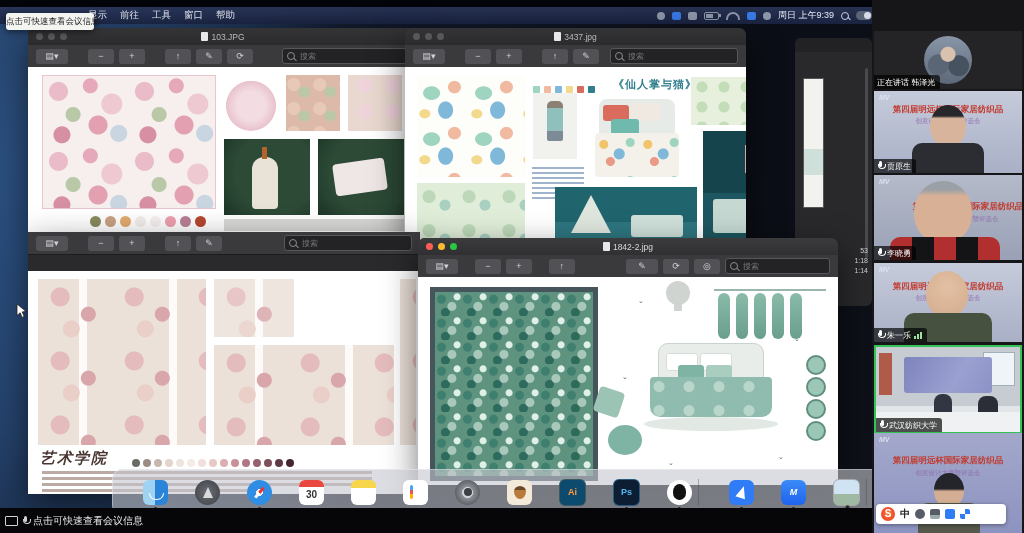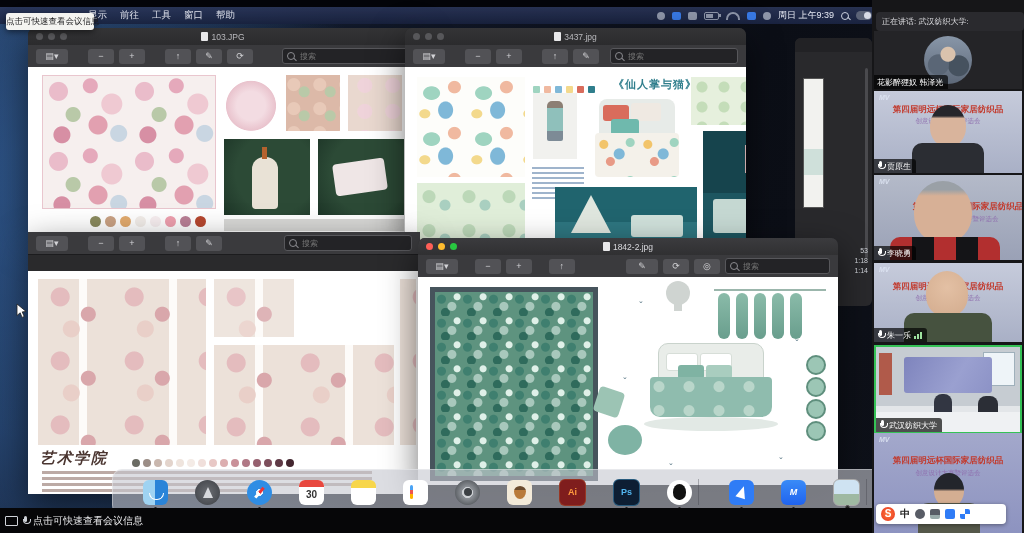--- a/index.html
+++ b/index.html
@@ -186,21 +186,21 @@
   .ic-cal .cap{position:absolute;top:0;left:0;right:0;height:7px;background:#e8483f;border-radius:6px 6px 0 0;}
   .ic-cal .day{color:#333;font-size:10px;margin-top:5px;}
   .ic-notes{background:linear-gradient(#f7d64b 30%,#fff 30%);}
   .ic-rem{background:#fff;}
   .ic-rem::before{content:"";width:3px;height:14px;background:linear-gradient(#4aa3f5 33%,#ef5350 33% 66%,#ffb300 66%);border-radius:2px;margin-right:8px;}
   .ic-set{background:radial-gradient(#cfd2d6 30%,#8d9197 32%,#5f6368 70%);border-radius:50%;}
   .ic-set::before{content:"";width:8px;height:8px;border-radius:50%;background:#3c4044;}
   .ic-acorn{background:#f3ead9;}
   .ic-acorn::before{content:"";width:12px;height:13px;border-radius:50% 50% 50% 50%/40% 40% 60% 60%;
     background:linear-gradient(#6b4a2c 34%,#b97a3a 34%);}
-  .ic-ai{background:#7f1d1d;color:#ff9a3e;border:1px solid #ff9a3e33;}
+  .ic-ai{background:#0c4a6e;color:#ff9a3e;border:1px solid #ff9a3e33;}
   .ic-ps{background:#0d1e33;color:#53b6f0;border:1px solid #53b6f066;}
   .ic-qq{background:#fff;border-radius:50%;}
   .ic-qq::before{content:"";width:13px;height:16px;border-radius:50% 50% 46% 46%;background:#111;}
   .ic-qq::after{content:"";position:absolute;bottom:4px;width:11px;height:4px;border-radius:2px;background:#e33;}
   .ic-nav{background:#2f7cf6;}
   .ic-nav::before{content:"";width:0;height:0;border-left:5px solid transparent;border-right:5px solid transparent;
     border-bottom:12px solid #fff;transform:rotate(18deg);}
   .ic-meet{background:linear-gradient(#3a8bf7,#1f63ef);color:#fff;font-style:italic;}
   .ic-pic{background:linear-gradient(#cfe3f2 55%,#9fb9a2 55%);border:1px solid #aaa;}
   .ic-pic::after{content:"";position:absolute;right:3px;bottom:3px;width:7px;height:7px;border:1.5px solid #555;border-radius:50%;background:rgba(255,255,255,.6);}
@@ -575,26 +575,25 @@
     <span class="scr-ic"></span>
     <span class="mic"></span>
     <span>点击可快速查看会议信息</span>
   </div>
 
   <svg class="abs cursor" width="11" height="16" viewBox="0 0 11 16">
     <path d="M1,1 L1,12.5 L4.2,9.8 L6.1,14.4 L8.2,13.4 L6.2,8.9 L10,8.4 Z" fill="#fff" stroke="#222" stroke-width="0.8"></path>
   </svg>
 
   <div class="abs sidebar">
-    <div class="speak">正在讲话: 武汉纺织大学:</div>
 
     <div class="tile" style="top:31px;height:58px;background:#242427">
       <div class="avatarc"></div>
       <div class="nametag">
-          <span>花影醉狸奴 韩泽光</span>
+          <span>正在讲话 韩泽光</span>
         </div>
     </div>
 
     <div class="tile vbg" style="top:91px;height:82px">
       <span class="mvlogo">MV</span>
       <div class="bl1" style="top:13px">第四届明远杯国际家居纺织品</div>
       <div class="bl2" style="top:26px">创意设计大赛暨评选会</div>
       <div class="head" style="left:56px;top:14px;width:36px;height:42px;background:linear-gradient(#26262b 26%,#d9b49c 32%)"></div>
       <div class="body" style="left:38px;top:52px;width:72px;height:30px;background:#2b2d33"></div>
       <div class="nametag">

